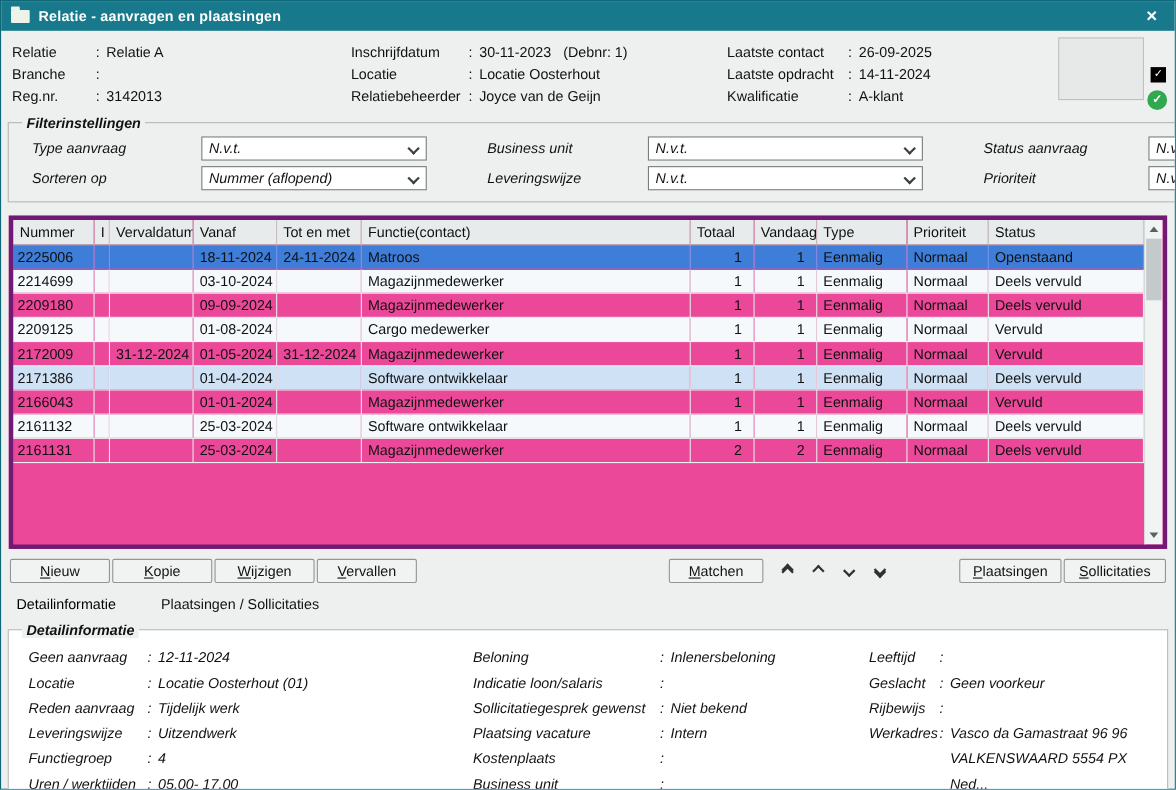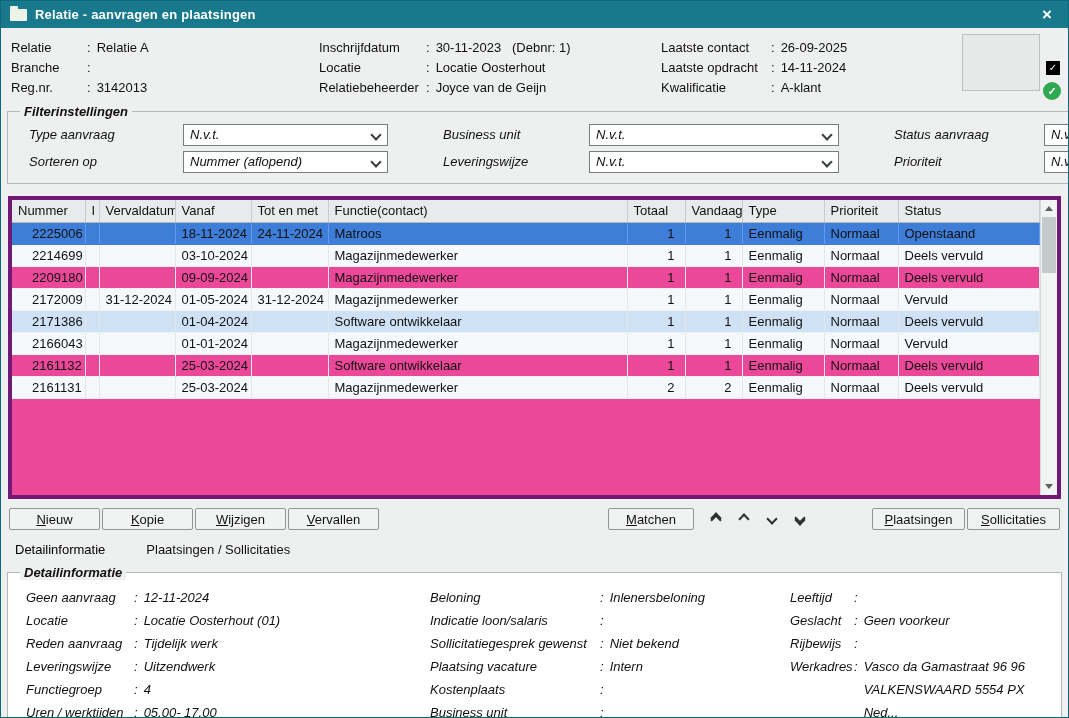--- a/index.html
+++ b/index.html
@@ -46,21 +46,21 @@
   .combo { position:relative; height:22px; background:#fff; border:1px solid #767d7c; display:flex; align-items:center; padding:0 22px 0 6px; margin-right:13px; white-space:nowrap; overflow:hidden; }
   .combo .cval { overflow:hidden; text-overflow:ellipsis; }
   .combo .dd { position:absolute; right:7px; top:6px; width:8px; height:8px; border-left:2px solid #3a3f3f; border-bottom:2px solid #3a3f3f; transform:rotate(-45deg); }
 
   
   .tablewrap { position:relative; margin:12px 7px 0 7px; height:303px; background:#ec4899; border:4px solid #701a75; overflow:hidden; }
   table { table-layout:fixed; width:calc(100% - 17px); border-collapse:collapse; font-size:13px; }
   th { background:#e8ebeb; font-weight:normal; text-align:left; height:22px; padding:0 4px 0 6px;
        border-right:1px solid #c8cccc; border-bottom:1px solid #b4b9b9; white-space:nowrap; overflow:hidden; }
   td { height:22px; padding:0 4px 0 6px; border-right:1px solid #e3e7e9; border-bottom:1px solid #eef1f2; white-space:nowrap; overflow:hidden; }
-  td.c0 { padding-left:20px; }
+  td.c0 { padding-left:4px; }
   td.c6, td.c7 { text-align:right; padding-right:10px; }
   .c0 { width:73px; } .c1 { width:14px; } .c2 { width:76px; } .c3 { width:76px; } .c4 { width:77px; }
   .c5 { width:299px; } .c6 { width:58px; } .c7 { width:57px; } .c8 { width:82px; } .c9 { width:74px; }
   tbody tr:nth-child(even) { background:#f5f9fc; }
   tbody tr.selected { background:#3e7dd8; }
   tbody tr.selected td { border-right-color:#639af0; border-bottom-color:#3e7dd8; }
   tbody tr.highlight { background:#cfe2f5; }
 
   
   .vscroll { position:absolute; top:0; right:0; bottom:0; width:17px; background:#f2f4f4; border-left:1px solid #d6dada; }
@@ -263,20 +263,33 @@
             <td class="c3">09-09-2024</td>
             <td class="c4"></td>
             <td class="c5">Magazijnmedewerker</td>
             <td class="c6">1</td>
             <td class="c7">1</td>
             <td class="c8">Eenmalig</td>
             <td class="c9">Normaal</td>
             <td class="c10">Deels vervuld</td>
           </tr>
           <tr>
+            <td class="c0">2209125</td>
+            <td class="c1"></td>
+            <td class="c2"></td>
+            <td class="c3">01-08-2024</td>
+            <td class="c4"></td>
+            <td class="c5">Cargo medewerker</td>
+            <td class="c6">1</td>
+            <td class="c7">1</td>
+            <td class="c8">Eenmalig</td>
+            <td class="c9">Normaal</td>
+            <td class="c10">Vervuld</td>
+          </tr>
+          <tr>
             <td class="c0">2172009</td>
             <td class="c1"></td>
             <td class="c2">31-12-2024</td>
             <td class="c3">01-05-2024</td>
             <td class="c4">31-12-2024</td>
             <td class="c5">Magazijnmedewerker</td>
             <td class="c6">1</td>
             <td class="c7">1</td>
             <td class="c8">Eenmalig</td>
             <td class="c9">Normaal</td>

